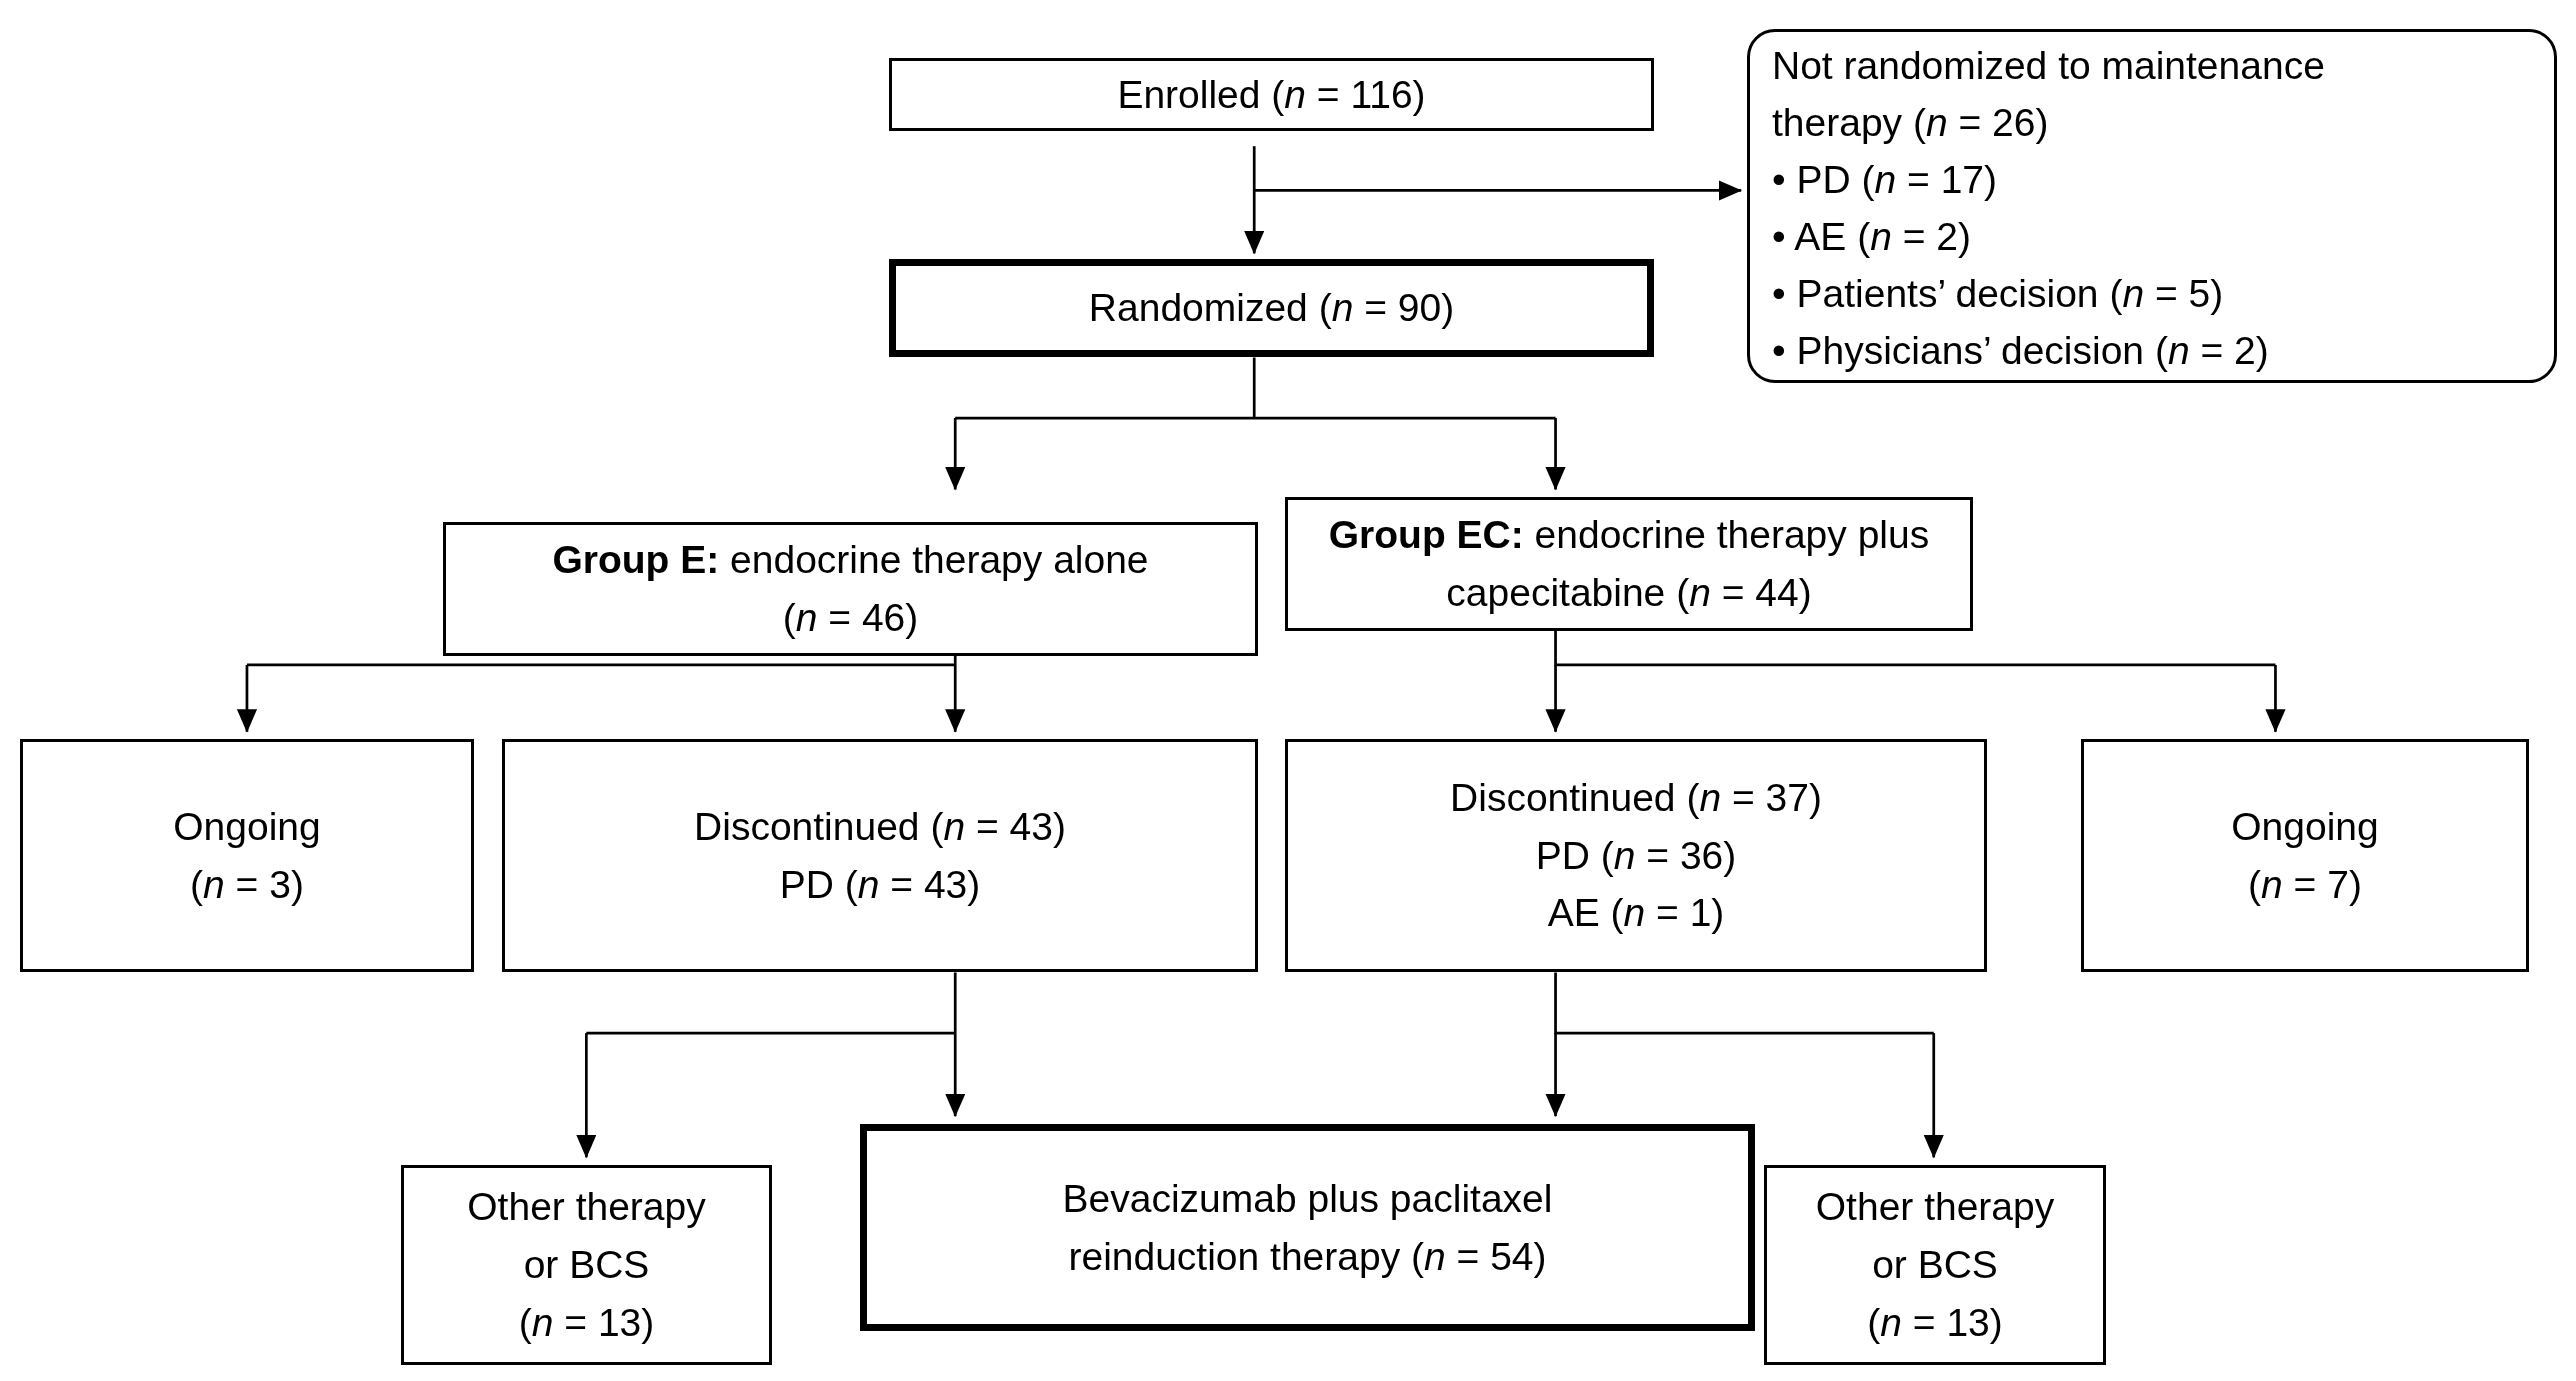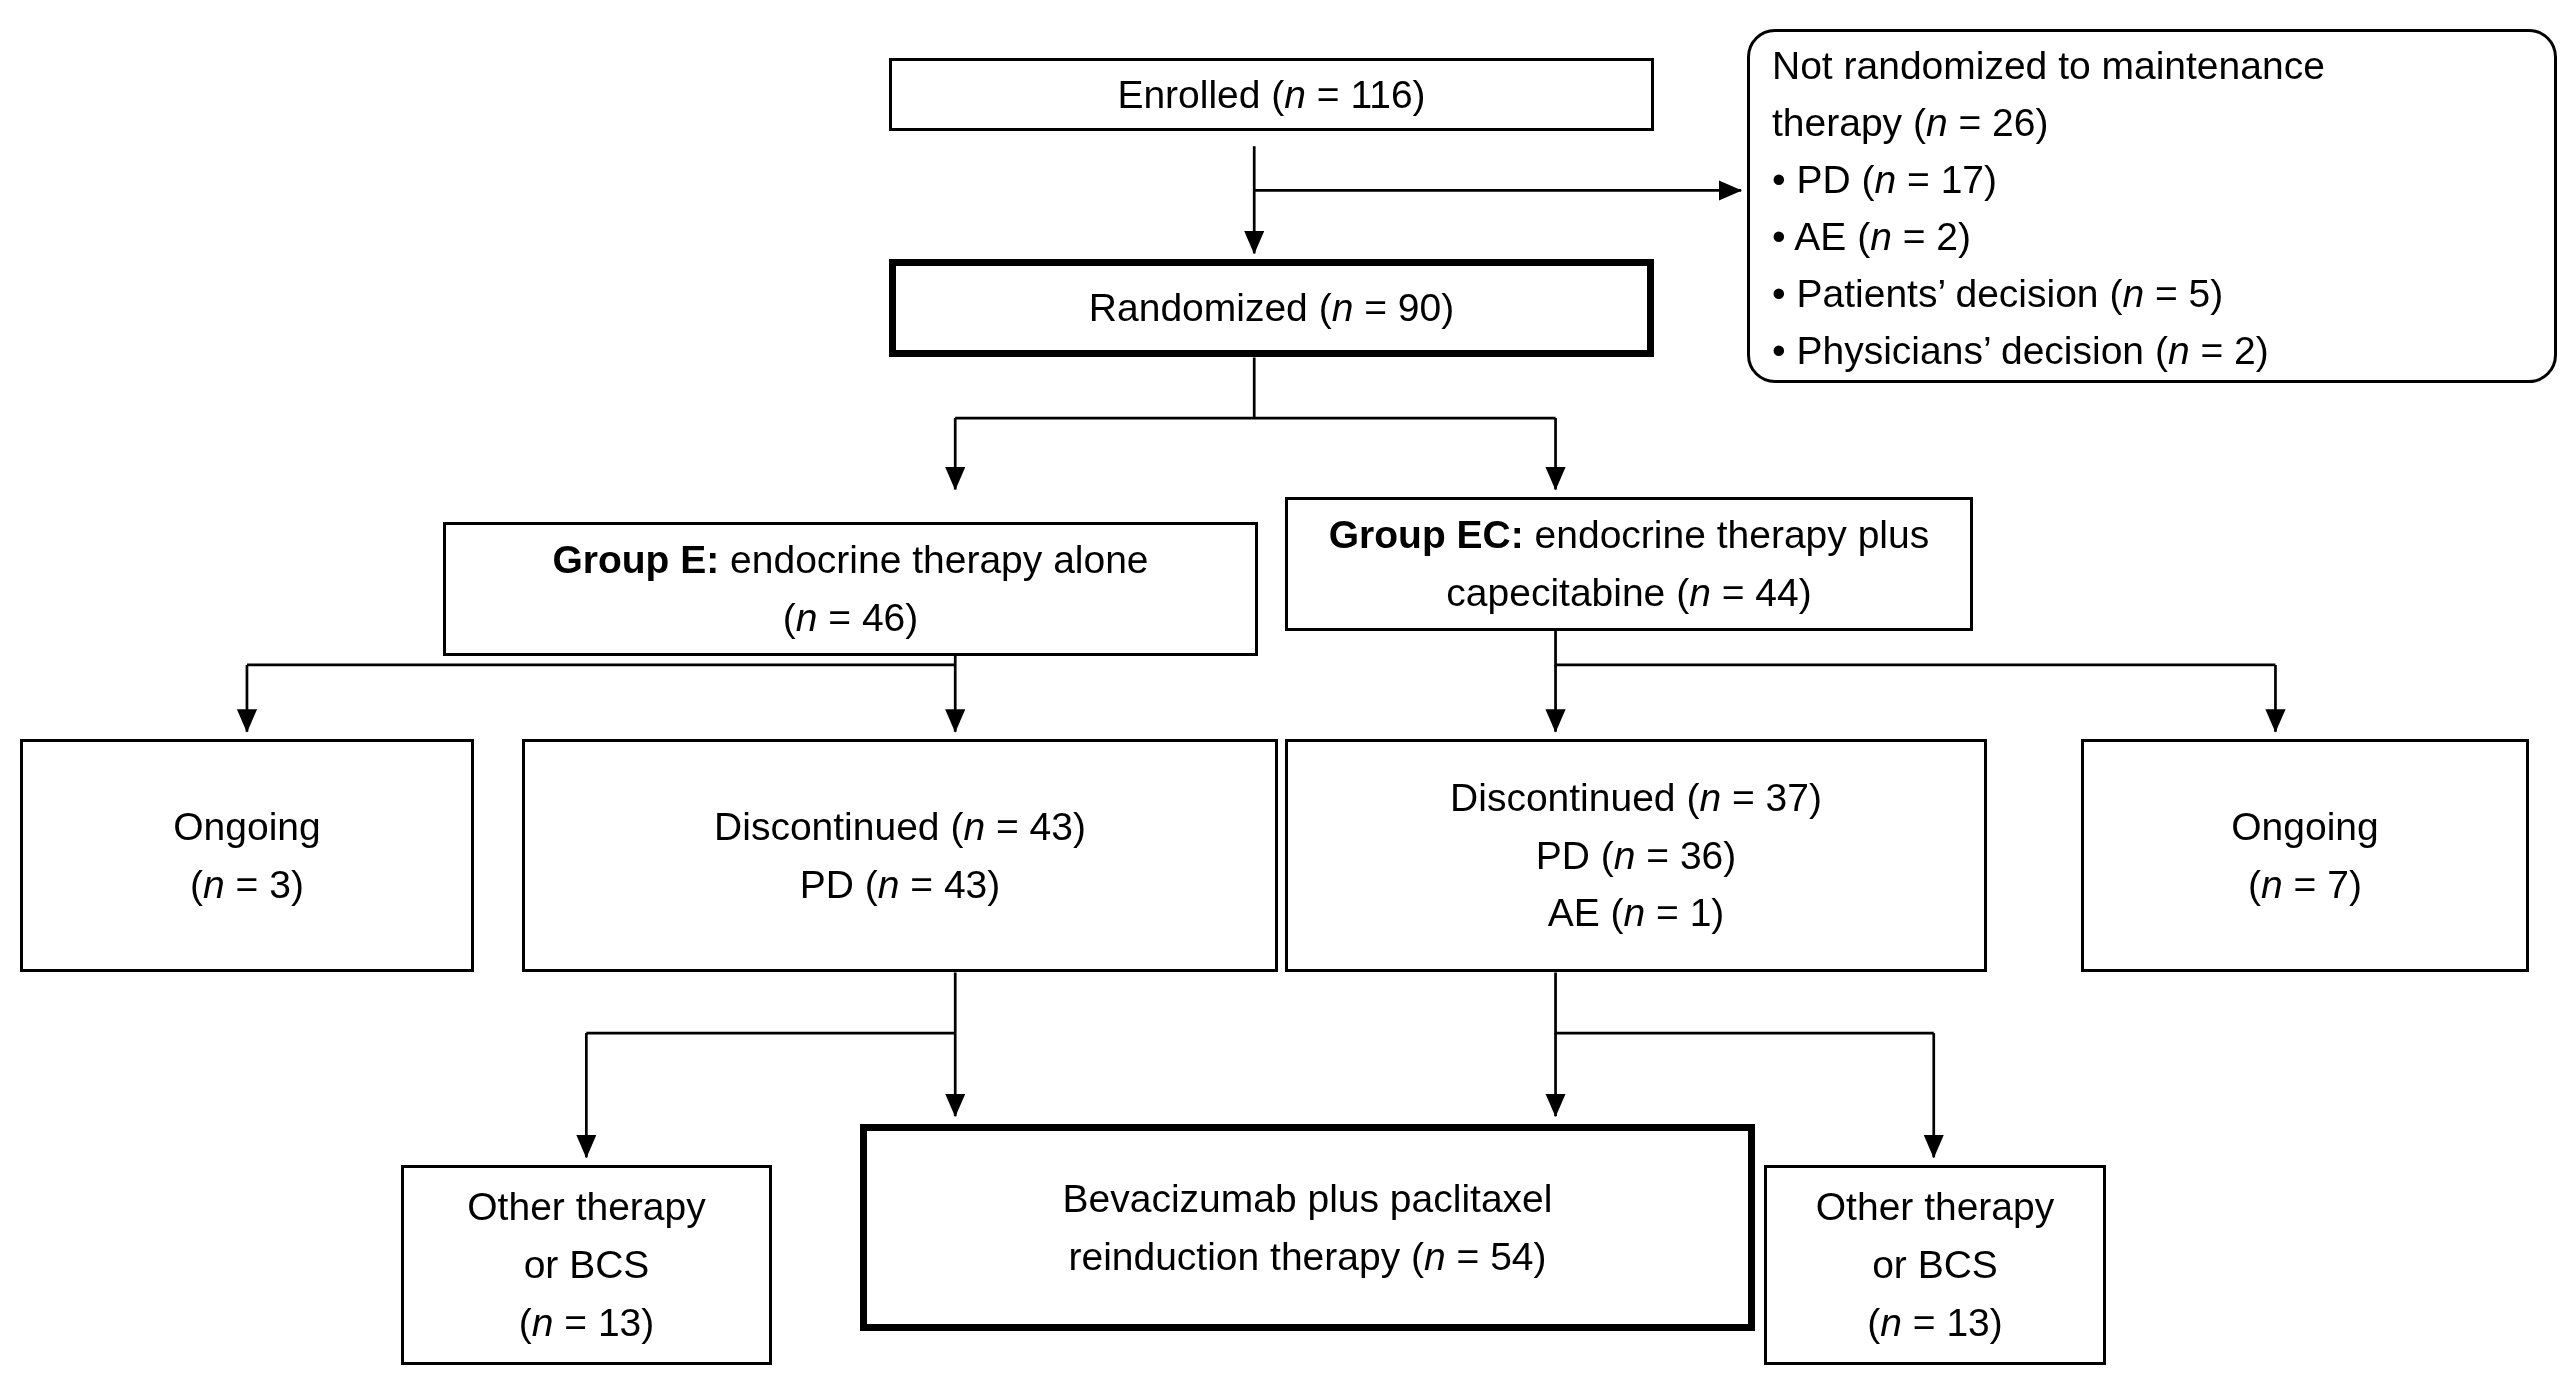--- a/index.html
+++ b/index.html
@@ -31,21 +31,21 @@
   b{font-weight:bold;}
   i{font-style:italic;}
 
   
   #b-enrolled   {left:889px;top:42px;  width:765px; height:73px;margin-top:16px;}
   #b-notrand    {left:1747px;top:29px;  width:810px;height:354px;border-radius:28px;}
   #b-randomized {left:889px;top:259px; width:765px; height:98px;}
   #b-group-e    {left:443px; top:497px; width:815px;height:134px;margin-top:25px;}
   #b-group-ec   {left:1285px;top:497px; width:688px;height:134px;}
   #b-ongoing-e  {left:20px;  top:739px; width:454px; height:233px;}
-  #b-disc-e     {left:502px; top:739px; width:756px; height:233px;margin-left:20px;}
+  #b-disc-e     {left:502px; top:739px; width:756px; height:233px;}
   #b-disc-ec    {left:1285px;top:739px; width:702px; height:233px;}
   #b-ongoing-ec {left:2081px;top:739px; width:448px; height:233px;}
   #b-other-e    {left:401px; top:1165px;width:371px; height:200px;}
   #b-bev        {left:831px;top:1124px;width:895px;height:207px;margin-left:29px;}
   #b-other-ec   {left:1764px;top:1165px;width:342px; height:200px;}
 </style>
 </head>
 <body>
 
 <div class="canvas">

